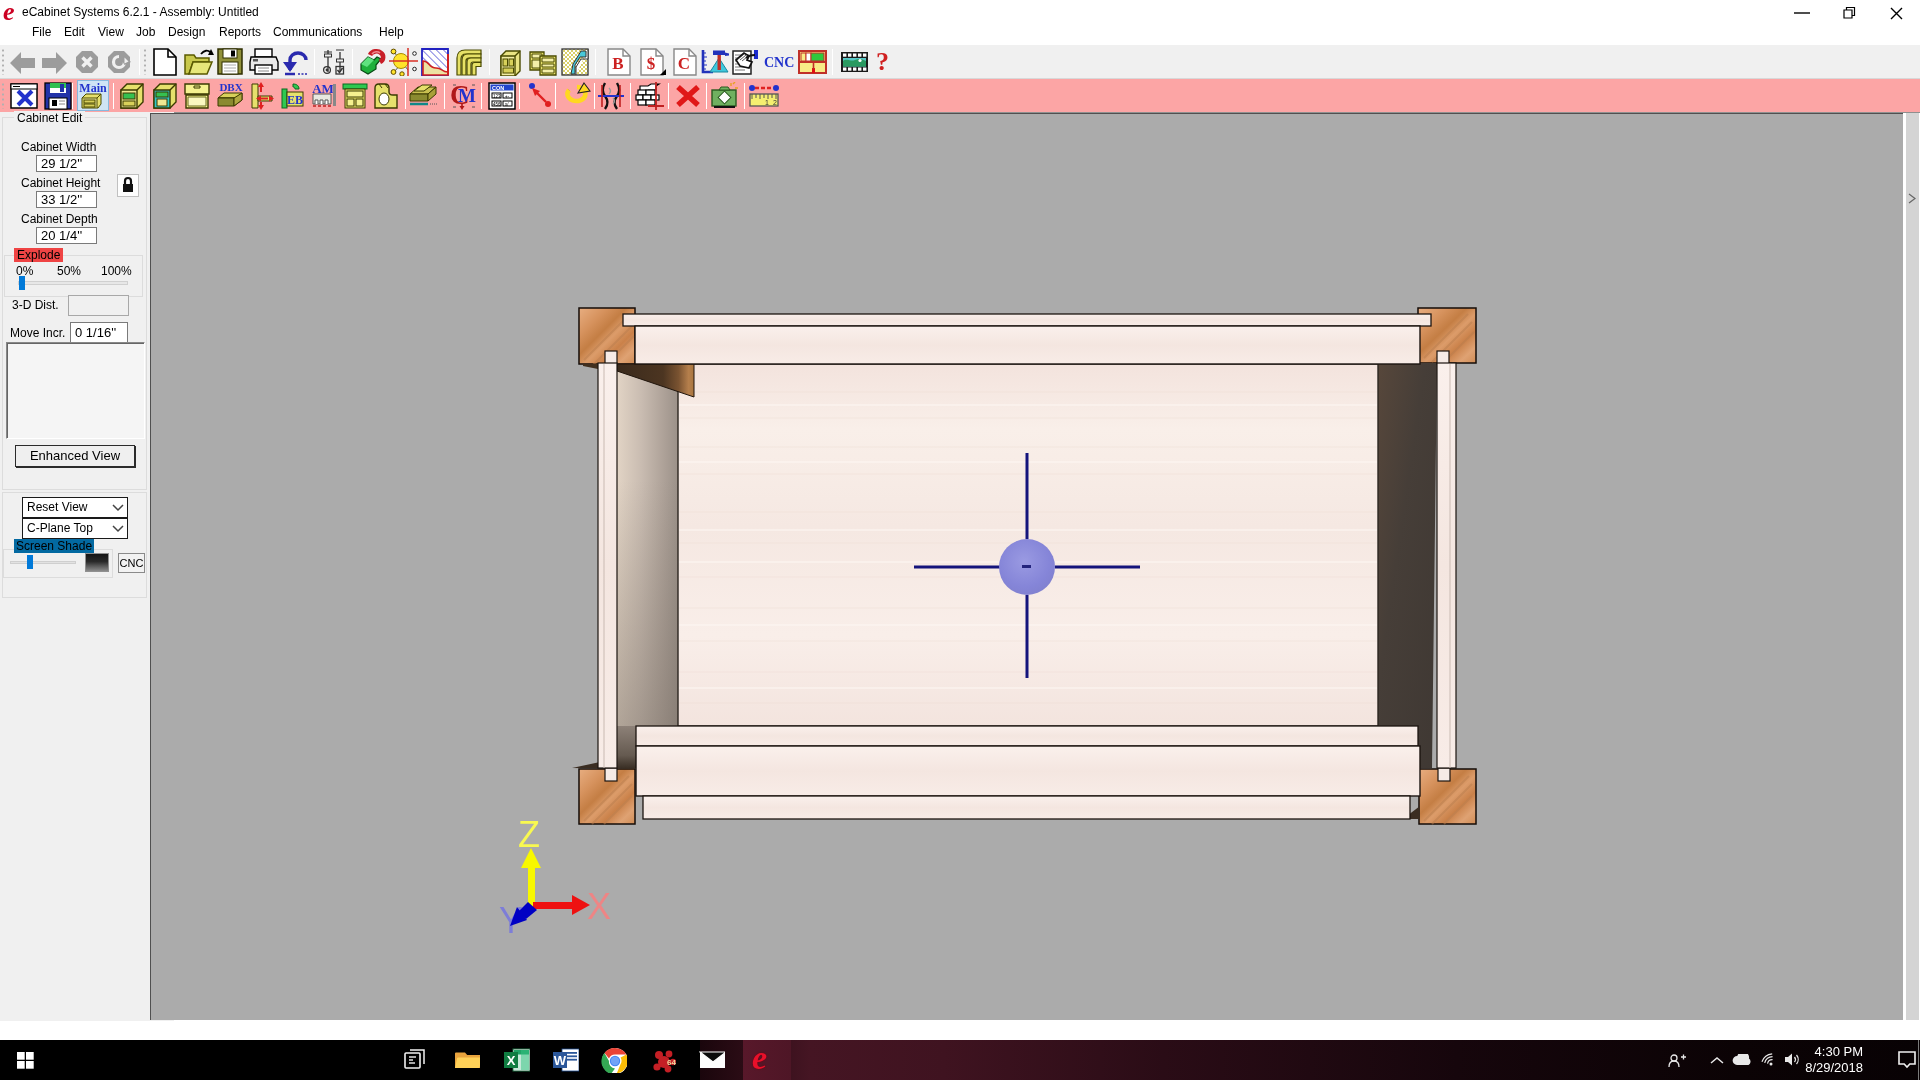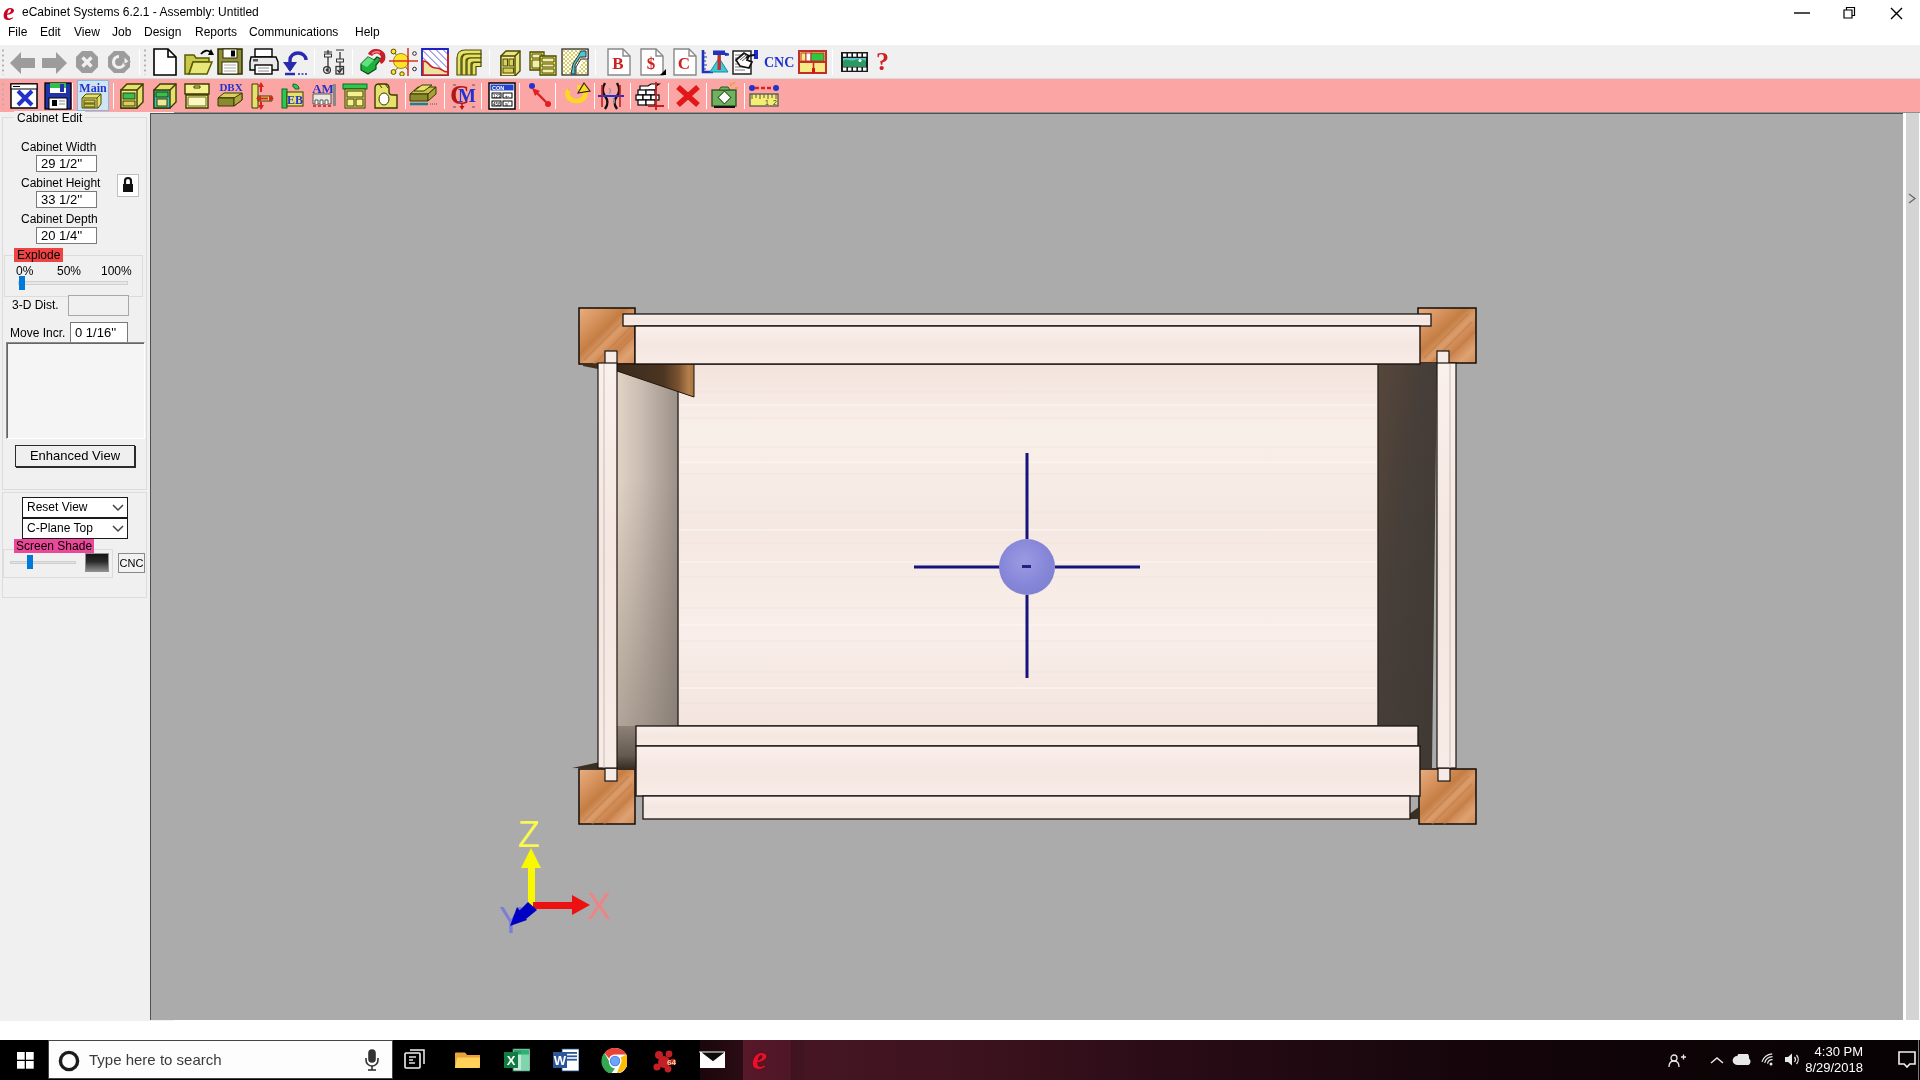--- a/index.html
+++ b/index.html
@@ -5,21 +5,21 @@
 * { margin:0; padding:0; box-sizing:border-box; }
 html,body { width:1920px; height:1080px; overflow:hidden; font-family:"Liberation Sans", sans-serif; background:#fff; }
 #app { position:relative; width:1920px; height:1080px; }
 
 #titlebar { position:absolute; left:0; top:0; width:1920px; height:23px; background:#ffffff; }
 #titlebar .logo { position:absolute; left:3px; top:-3px; font-family:"Liberation Serif", serif; font-style:italic; font-weight:bold; font-size:26px; color:#cc0022; }
 #titlebar .ttext { position:absolute; left:22px; top:5px; font-size:12px; color:#000; }
 .winbtn { position:absolute; top:0; width:45px; height:26px; }
 
 #menubar { position:absolute; left:0; top:23px; width:1920px; height:21px; background:#ffffff; font-size:12px; color:#000; }
-#menubar span { position:absolute; top:2px; }
+#menubar span { position:absolute; top:2px;margin-left:24px; }
 
 #tb1 { position:absolute; left:0; top:45px; width:1920px; height:34px; background:#f0f0f0; border-bottom:1px solid #d8d8d8; }
 #tb2 { position:absolute; left:0; top:79px; width:1920px; height:34px; background:#fca5a5; border-bottom:1px solid #8f8f8f; }
 .grip { position:absolute; left:1px; top:3px; width:5px; height:27px;
   background-image:radial-gradient(circle, #b0b0b0 1px, transparent 1.2px);
   background-size:4px 5px; }
 .tsep { position:absolute; top:4px; width:1px; height:26px; background:#c8c8c8; border-right:1px solid #fff; }
 .ic { position:absolute; top:3px; }
 
 #lpanel { position:absolute; left:0; top:112px; width:174px; height:909px; background:#f0f0f0; }
@@ -477,21 +477,21 @@
           <path d="M1 1l5 5 5-5" stroke="#444" stroke-width="1.5" fill="none"></path>
         </svg>
     </div>
     <div style="position:absolute;left:22px;top:406px;width:106px;height:21px;background:#fff;border:1px solid #1a1a1a">
       <div class="lbl" style="left:4px;top:2px">C-Plane Top</div>
       <svg style="position:absolute;right:3px;top:6px" width="12" height="9">
           <path d="M1 1l5 5 5-5" stroke="#444" stroke-width="1.5" fill="none"></path>
         </svg>
     </div>
     <div class="gbox" style="left:3px;top:437px;width:110px;height:29px"></div>
-    <div class="lbl" style="left:14px;top:427px;background:#ec4899;padding:0 2px">Screen Shade</div>
+    <div class="lbl" style="left:14px;top:427px;background:#0369a1;padding:0 2px">Screen Shade</div>
     <div style="position:absolute;left:10px;top:449px;width:66px;height:3px;background:#e2e2e2;border:1px solid #cfcfcf"></div>
     <div style="position:absolute;left:27px;top:443px;width:6px;height:14px;background:#0079d8"></div>
     <div style="position:absolute;left:85px;top:441px;width:24px;height:19px;background:linear-gradient(#151515 0%,#2a2a2a 45%,#585858 70%,#8a8a8a 100%);border:1px solid #909090"></div>
     <div style="position:absolute;left:118px;top:441px;width:27px;height:20px;background:#f2f2f2;border:1px solid #8a8a8a;text-align:center;font-size:11px;line-height:18px">CNC</div>
   </div>
   <div id="viewport">
   <svg width="1752" height="906" viewBox="151 114 1752 906">
     <defs>
       <linearGradient id="wood" x1="0" y1="0" x2="1" y2="1">
         <stop offset="0" stop-color="#e8ae81"></stop>
@@ -623,34 +623,20 @@
   <div id="taskbar">
     <div style="position:absolute;left:700px;top:0;width:1220px;height:40px;background:linear-gradient(90deg,#1a060c 0%,#451523 9%,#3f1320 20%,#2a0c16 38%,#16060c 62%,#0b0305 85%,#080204 100%)"></div>
     <svg class="tbicon" style="left:17px;top:12px" width="17" height="17">
         <g fill="#fff">
           <rect x="0" y="0" width="7.7" height="7.7"></rect>
           <rect x="9" y="0" width="7.7" height="7.7"></rect>
           <rect x="0" y="9" width="7.7" height="7.7"></rect>
           <rect x="9" y="9" width="7.7" height="7.7"></rect>
         </g>
       </svg>
-    <div id="tsearch">
-      <svg style="position:absolute;left:9px;top:9px" width="22" height="22">
-          <circle cx="11" cy="11" r="8.6" fill="none" stroke="#1c1c1c" stroke-width="3.4"></circle>
-        </svg>
-      <div class="stxt">Type here to search</div>
-      <svg style="position:absolute;left:315px;top:8px" width="16" height="22">
-          <g fill="none" stroke="#333" stroke-width="1.6">
-            <rect x="5" y="1" width="6" height="12" rx="3" fill="#333"></rect>
-            <path d="M2 9v2a6 6 0 0 0 12 0V9"></path>
-            <line x1="8" y1="17" x2="8" y2="21"></line>
-            <line x1="4" y1="21" x2="12" y2="21"></line>
-          </g>
-        </svg>
-    </div>
     <svg class="tbicon" style="left:404px" width="24" height="26">
         <g fill="none" stroke="#f2f2f2" stroke-width="1.6">
           <rect x="1" y="6" width="15" height="15" rx="1"></rect>
           <path d="M6 3h14v14" stroke-width="1.5"></path>
         </g>
         <line x1="5" y1="10" x2="12" y2="10" stroke="#f2f2f2" stroke-width="1.4"></line>
         <line x1="5" y1="13" x2="9" y2="13" stroke="#f2f2f2" stroke-width="1.4"></line>
         <line x1="5" y1="16" x2="11" y2="16" stroke="#f2f2f2" stroke-width="1.4"></line>
       </svg>
     <svg class="tbicon" style="left:454px" width="28" height="26">

